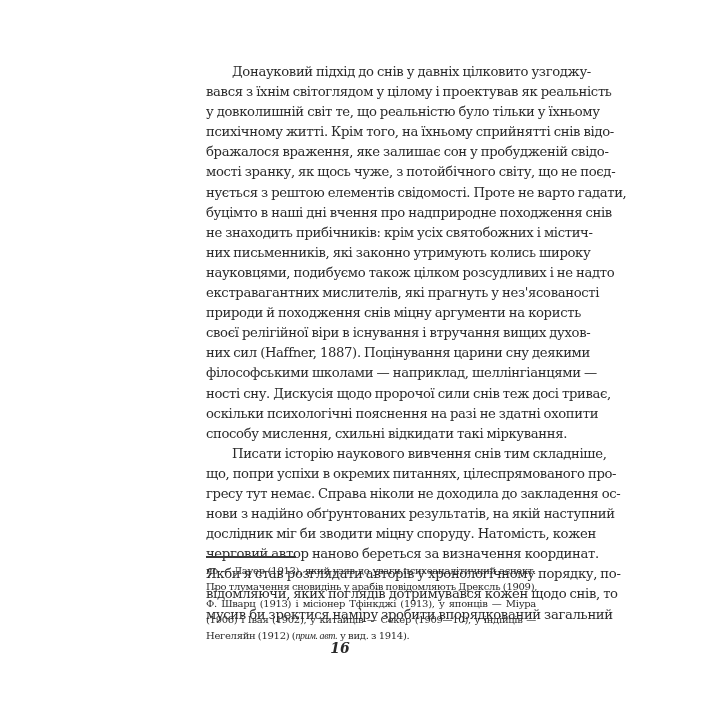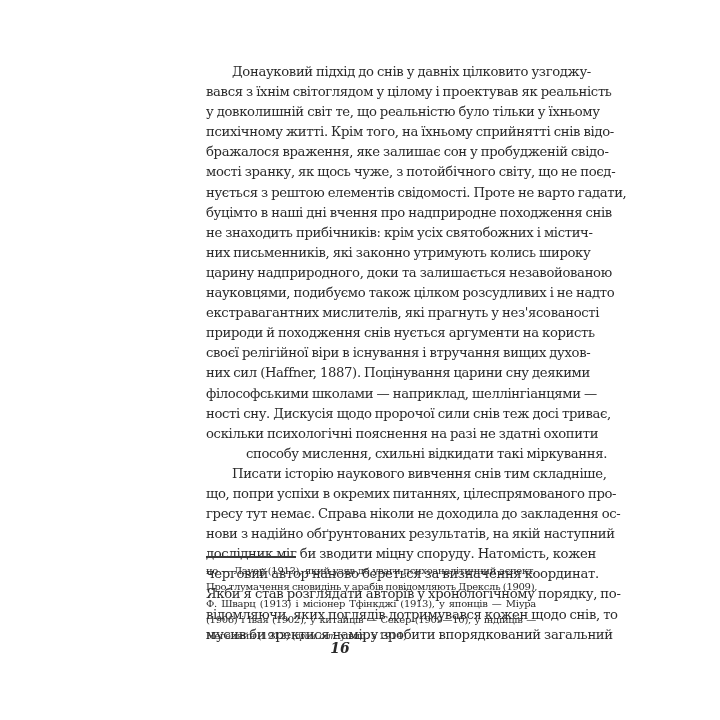--- a/index.html
+++ b/index.html
@@ -30,21 +30,21 @@
       line-height: 20.1px;
       height: 20.1px;
       white-space: nowrap;
       text-align: justify;
       text-align-last: justify;
       letter-spacing: -0.35px;
       word-spacing: -0.5px;
       overflow: visible;
     }
     .main-line.indent { padding-left: 26px; }
-    .main-line.last { text-align-last: left; margin-left: 40px; }
+    .main-line.last { text-align-last: left; }
     .fn-rule {
       position: absolute;
       left: 206px;
       top: 556px;
       width: 90px;
       height: 1.5px;
       background: #3a3a3a;
     }
     .footnote-block {
       position: absolute;
@@ -85,24 +85,23 @@
     <div class="main-line indent">Донауковий підхід до снів у давніх цілковито узгоджу-</div>
     <div class="main-line">вався з їхнім світоглядом у цілому і проектував як реальність</div>
     <div class="main-line">у довколишній світ те, що реальністю було тільки у їхньому</div>
     <div class="main-line">психічному житті. Крім того, на їхньому сприйнятті снів відо-</div>
     <div class="main-line">бражалося враження, яке залишає сон у пробудженій свідо-</div>
     <div class="main-line">мості зранку, як щось чуже, з потойбічного світу, що не поєд-</div>
     <div class="main-line">нується з рештою елементів свідомості. Проте не варто гадати,</div>
     <div class="main-line">буцімто в наші дні вчення про надприродне походження снів</div>
     <div class="main-line">не знаходить прибічників: крім усіх святобожних і містич-</div>
     <div class="main-line">них письменників, які законно утримують колись широку</div>
-    <div class="main-line">царину надприродного, доки та залишається незавойованою</div>
     <div class="main-line">науковцями, подибуємо також цілком розсудливих і не надто</div>
     <div class="main-line">екстравагантних мислителів, які прагнуть у нез'ясованості</div>
-    <div class="main-line">природи й походження снів нується аргументи на користь</div>
+    <div class="main-line">природи й походження снів міцну аргументи на користь</div>
     <div class="main-line">своєї релігійної віри в існування і втручання вищих духов-</div>
     <div class="main-line">них сил (Haffner, 1887). Поцінування царини сну деякими</div>
     <div class="main-line">філософськими школами — наприклад, шеллінгіанцями —</div>
     <div class="main-line">ності сну. Дискусія щодо пророчої сили снів теж досі триває,</div>
     <div class="main-line">оскільки психологічні пояснення на разі не здатні охопити</div>
     <div class="main-line last">способу мислення, схильні відкидати такі міркування.</div>
     <div class="main-line indent">Писати історію наукового вивчення снів тим складніше,</div>
     <div class="main-line">що, попри успіхи в окремих питаннях, цілеспрямованого про-</div>
     <div class="main-line">гресу тут немає. Справа ніколи не доходила до закладення ос-</div>
     <div class="main-line">нови з надійно обґрунтованих результатів, на якій наступний</div>

